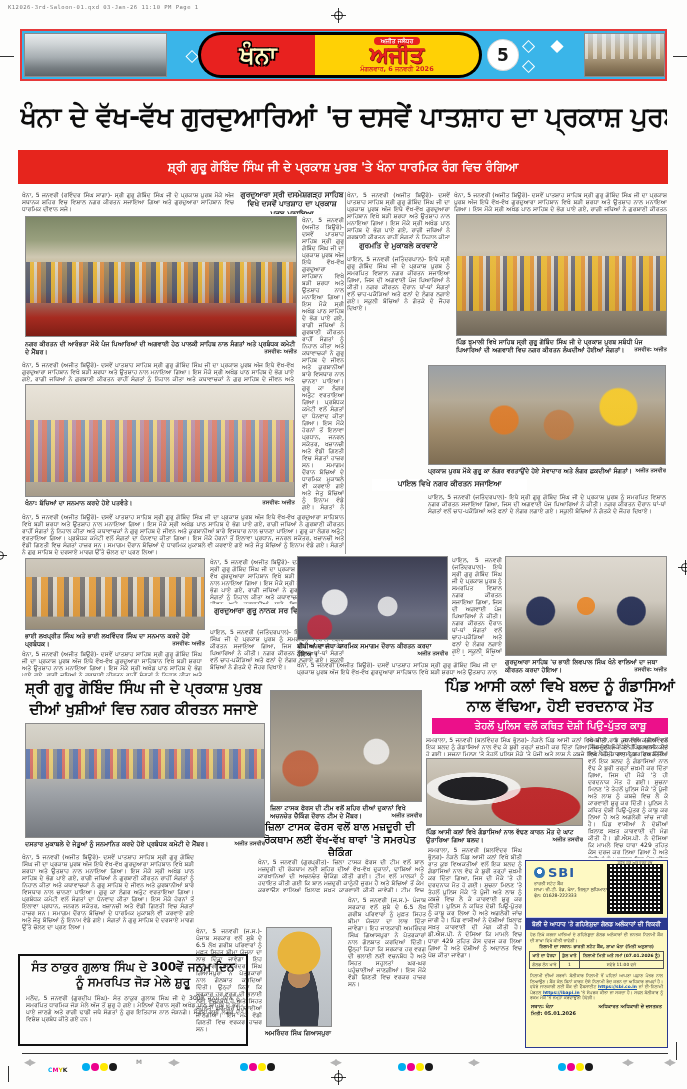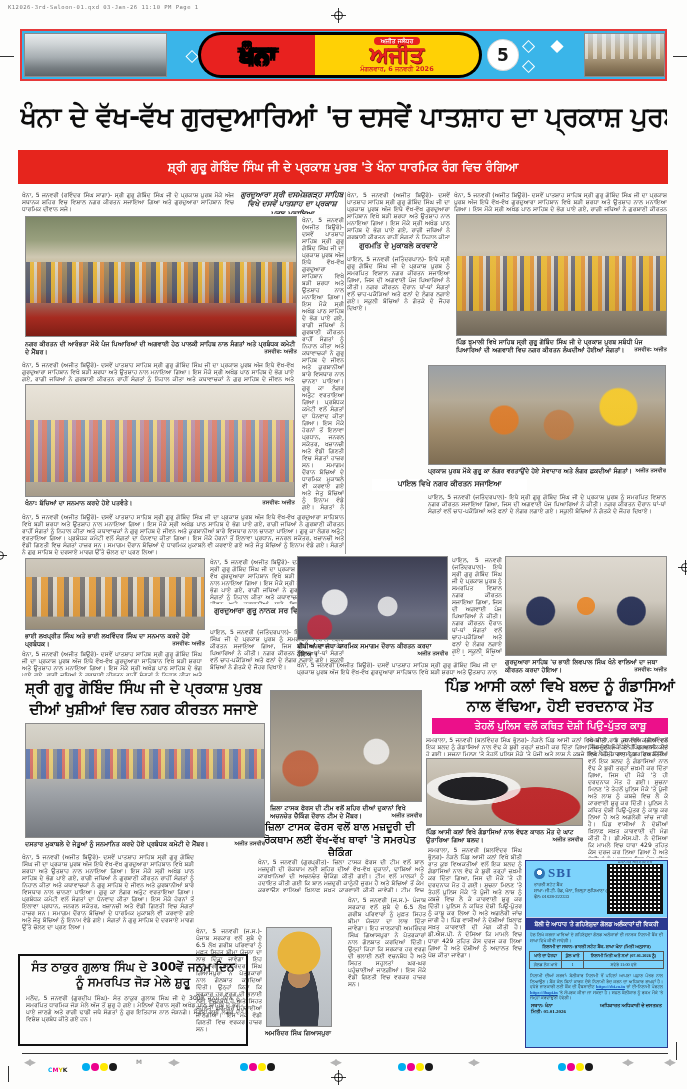--- a/index.html
+++ b/index.html
@@ -7,21 +7,21 @@
         font-family:"DejaVu Sans","Liberation Sans",sans-serif;overflow:hidden;color:#1a1a1a;}
   .abs{position:absolute;box-sizing:border-box;}
   
   .mast{background:#3ab5e9;border:2px solid #e5393b;overflow:hidden;}
   .mhL{background:linear-gradient(180deg,#e9ecee 0,#cfd4d6 25%,#a7aeb2 55%,#767d81 80%,#5c6266 100%);}
   .mhR{background:repeating-linear-gradient(90deg,rgba(255,255,255,.5) 0 4px,transparent 4px 9px) 0 0/100% 60% no-repeat,
        linear-gradient(180deg,#cdd5dc 0,#baa98b 45%,#8f7c5f 75%,#6d5c42 100%);}
   .diam{color:#fff;font-size:17px;letter-spacing:5px;display:flex;align-items:center;justify-content:center;}
   .oval{background:#000;border-radius:25px;display:flex;overflow:hidden;padding:3px;}
   .ovRed{flex:0 0 41%;background:#e8211f;border-radius:22px 0 0 22px;display:flex;align-items:center;justify-content:center;}
-  .ovRed span{color:#000000;font-size:24px;font-weight:bold;
+  .ovRed span{color:#fef9c3;font-size:24px;font-weight:bold;
       text-shadow:-1.5px -1.5px 0 #000,1.5px -1.5px 0 #000,-1.5px 1.5px 0 #000,1.5px 1.5px 0 #000;}
   .ovYel{flex:1;background:#ffd105;border-radius:0 22px 22px 0;display:flex;flex-direction:column;align-items:center;justify-content:center;}
   .ovTag{background:#e8211f;color:#fff;font-size:6px;line-height:8px;padding:0 7px;border-radius:5px;font-weight:bold;}
   .ovTitle{color:#e8211f;font-size:22px;font-weight:bold;line-height:20px;
       text-shadow:-0.5px -0.5px 0 #7a1210,0.5px 0.5px 0 #7a1210;}
   .ovDate{color:#d61f26;font-size:6.5px;font-weight:bold;line-height:8px;}
   .pgCirc{background:#fff;border-radius:50%;display:flex;align-items:center;justify-content:center;
       font-size:17px;font-weight:bold;box-shadow:0 0 0 1px #d9d9d9;}
   
   .hl1{font-size:27px;font-weight:bold;text-align:center;line-height:40px;letter-spacing:-0.5px;color:#0d0d0d;white-space:nowrap;overflow:hidden;}
@@ -65,21 +65,21 @@
       linear-gradient(180deg,#cfc9bd 0,#bdb5a6 50%,#a79d8c 100%);}
   .pK{background:radial-gradient(circle at 50% 26%,#e8b43c 0 26%,transparent 27%),
       radial-gradient(circle at 50% 50%,#b98a5e 0 18%,transparent 19%),
       radial-gradient(ellipse at 50% 82%,#3a3f4a 0 42%,transparent 43%),
       linear-gradient(180deg,#cdd2d6 0,#b8bdc2 100%);}
   
   .pink{background:#ec108a;}
   .pink div{color:#fff;font-size:10px;font-weight:bold;text-align:center;line-height:16px;white-space:nowrap;overflow:hidden;padding-left:21px;}
   .boxArt{border:2px solid #111;padding:4px 6px;}
   
-  .sbiBox{border:1.5px solid #2b3990;background:#7dd3fc;font-size:4.5px;overflow:hidden;font-family:Liberation Serif, serif;}
+  .sbiBox{border:1.5px solid #2b3990;background:#fef9c3;font-size:4.5px;overflow:hidden;}
   .sbiTop{position:relative;height:56px;border-bottom:1px solid #cfd3e8;}
   .sbiLogoLine{display:flex;align-items:center;justify-content:flex-start;gap:3px;padding:4px 0 1px 8px;}
   .sbiCirc{width:11px;height:11px;border-radius:50%;background:radial-gradient(circle at 50% 40%,#fff 0 2.4px,#2f74b5 2.5px 100%);}
   .sbiWord{color:#2b5ea7;font-size:13px;font-weight:bold;letter-spacing:1px;}
   .sbiAddr{font-size:4.6px;line-height:6px;text-align:left;padding-left:8px;color:#222;}
   .qr{position:absolute;right:5px;top:4px;width:54px;height:48px;
       background:repeating-linear-gradient(0deg,#111 0 2px,transparent 2px 4px),
                  repeating-linear-gradient(90deg,#111 0 2px,#fff 2px 4px);outline:1.5px solid #111;}
   .qrCap{position:absolute;right:5px;top:-1px;width:54px;font-size:3.8px;text-align:center;color:#222;}
   .sbiBar{background:#2b3990;color:#fff;font-size:6px;font-weight:bold;text-align:center;line-height:12px;white-space:nowrap;overflow:hidden;}
@@ -134,21 +134,21 @@
     <div class="abs photo mhR" style="left:562px;top:2px;width:81px;height:44px;"></div>
   </div>
 
   <div class="abs hl1" style="left:20px;top:97px;width:647px;height:42px;">ਖੰਨਾ ਦੇ ਵੱਖ-ਵੱਖ ਗੁਰਦੁਆਰਿਆਂ 'ਚ ਦਸਵੇਂ ਪਾਤਸ਼ਾਹ ਦਾ ਪ੍ਰਕਾਸ਼ ਪੁਰਬ ਸ਼ਾਨ ਨਾਲ ਮਨਾਇਆ</div>
   <div class="abs strap" style="left:18px;top:150px;width:650px;height:34px;">
     <div>ਸ਼੍ਰੀ ਗੁਰੂ ਗੋਬਿੰਦ ਸਿੰਘ ਜੀ ਦੇ ਪ੍ਰਕਾਸ਼ ਪੁਰਬ 'ਤੇ ਖੰਨਾ ਧਾਰਮਿਕ ਰੰਗ ਵਿਚ ਰੰਗਿਆ</div>
   </div>
 
   <div class="abs vrule" style="left:345px;top:192px;width:1px;height:362px;"></div>
   <div class="abs t" style="left:22px;top:191px;width:212px;height:22px;">ਖੰਨਾ, 5 ਜਨਵਰੀ (ਰਵਿੰਦਰ ਸਿੰਘ ਸਾਗਾ)- ਸ੍ਰੀ ਗੁਰੂ ਗੋਬਿੰਦ ਸਿੰਘ ਜੀ ਦੇ ਪ੍ਰਕਾਸ਼ ਪੁਰਬ ਮੌਕੇ ਅੱਜ ਸਥਾਨਕ ਸ਼ਹਿਰ ਵਿਚ ਵਿਸ਼ਾਲ ਨਗਰ ਕੀਰਤਨ ਸਜਾਇਆ ਗਿਆ ਅਤੇ ਗੁਰਦੁਆਰਾ ਸਾਹਿਬਾਨ ਵਿਚ ਧਾਰਮਿਕ ਦੀਵਾਨ ਸਜੇ।</div>
-  <div class="abs sh" style="left:240px;top:190px;width:104px;height:24px;font-style:italic;">ਗੁਰਦੁਆਰਾ ਸ੍ਰੀ ਦਸਮੇਸ਼ਗੜ੍ਹ ਸਾਹਿਬ ਵਿਖੇ ਦਸਵੇਂ ਪਾਤਸ਼ਾਹ ਦਾ ਪ੍ਰਕਾਸ਼ ਪੁਰਬ ਮਨਾਇਆ</div>
+  <div class="abs sh" style="left:240px;top:190px;width:104px;height:24px;">ਗੁਰਦੁਆਰਾ ਸ੍ਰੀ ਦਸਮੇਸ਼ਗੜ੍ਹ ਸਾਹਿਬ ਵਿਖੇ ਦਸਵੇਂ ਪਾਤਸ਼ਾਹ ਦਾ ਪ੍ਰਕਾਸ਼ ਪੁਰਬ ਮਨਾਇਆ</div>
   <div class="abs photo pA" style="left:25px;top:216px;width:272px;height:121px;"></div>
   <div class="abs cap" style="left:25px;top:340px;width:272px;height:17px;">
     <span>ਨਗਰ ਕੀਰਤਨ ਦੀ ਆਰੰਭਤਾ ਮੌਕੇ ਪੰਜ ਪਿਆਰਿਆਂ ਦੀ ਅਗਵਾਈ ਹੇਠ ਪਾਲਕੀ ਸਾਹਿਬ ਨਾਲ ਸੰਗਤਾਂ ਅਤੇ ਪ੍ਰਬੰਧਕ ਕਮੇਟੀ ਦੇ ਮੈਂਬਰ।</span>
     <span class="cr">ਤਸਵੀਰ: ਅਜੀਤ</span>
   </div>
   <div class="abs t" style="left:302px;top:216px;width:42px;height:295px;">ਖੰਨਾ, 5 ਜਨਵਰੀ (ਅਜੀਤ ਬਿਊਰੋ)- ਦਸਵੇਂ ਪਾਤਸ਼ਾਹ ਸਾਹਿਬ ਸ੍ਰੀ ਗੁਰੂ ਗੋਬਿੰਦ ਸਿੰਘ ਜੀ ਦਾ ਪ੍ਰਕਾਸ਼ ਪੁਰਬ ਅੱਜ ਇਥੇ ਵੱਖ-ਵੱਖ ਗੁਰਦੁਆਰਾ ਸਾਹਿਬਾਨ ਵਿਖੇ ਬੜੀ ਸ਼ਰਧਾ ਅਤੇ ਉਤਸ਼ਾਹ ਨਾਲ ਮਨਾਇਆ ਗਿਆ। ਇਸ ਮੌਕੇ ਸ੍ਰੀ ਅਖੰਡ ਪਾਠ ਸਾਹਿਬ ਦੇ ਭੋਗ ਪਾਏ ਗਏ, ਰਾਗੀ ਜਥਿਆਂ ਨੇ ਗੁਰਬਾਣੀ ਕੀਰਤਨ ਰਾਹੀਂ ਸੰਗਤਾਂ ਨੂੰ ਨਿਹਾਲ ਕੀਤਾ ਅਤੇ ਕਥਾਵਾਚਕਾਂ ਨੇ ਗੁਰੂ ਸਾਹਿਬ ਦੇ ਜੀਵਨ ਅਤੇ ਕੁਰਬਾਨੀਆਂ ਬਾਰੇ ਵਿਸਥਾਰ ਨਾਲ ਚਾਨਣਾ ਪਾਇਆ। ਗੁਰੂ ਕਾ ਲੰਗਰ ਅਤੁੱਟ ਵਰਤਾਇਆ ਗਿਆ। ਪ੍ਰਬੰਧਕ ਕਮੇਟੀ ਵਲੋਂ ਸੰਗਤਾਂ ਦਾ ਧੰਨਵਾਦ ਕੀਤਾ ਗਿਆ। ਇਸ ਮੌਕੇ ਹੋਰਨਾਂ ਤੋਂ ਇਲਾਵਾ ਪ੍ਰਧਾਨ, ਜਨਰਲ ਸਕੱਤਰ, ਖਜ਼ਾਨਚੀ ਅਤੇ ਵੱਡੀ ਗਿਣਤੀ ਵਿਚ ਸੰਗਤਾਂ ਹਾਜ਼ਰ ਸਨ। ਸਮਾਗਮ ਦੌਰਾਨ ਬੱਚਿਆਂ ਦੇ ਧਾਰਮਿਕ ਮੁਕਾਬਲੇ ਵੀ ਕਰਵਾਏ ਗਏ ਅਤੇ ਜੇਤੂ ਬੱਚਿਆਂ ਨੂੰ ਇਨਾਮ ਵੰਡੇ ਗਏ। ਸੰਗਤਾਂ ਨੇ ਗੁਰੂ ਸਾਹਿਬ ਦੇ ਦਰਸਾਏ ਮਾਰਗ ਉੱਤੇ ਚੱਲਣ ਦਾ ਪ੍ਰਣ ਲਿਆ।</div>
   <div class="abs t" style="left:347px;top:191px;width:103px;height:48px;">ਖੰਨਾ, 5 ਜਨਵਰੀ (ਅਜੀਤ ਬਿਊਰੋ)- ਦਸਵੇਂ ਪਾਤਸ਼ਾਹ ਸਾਹਿਬ ਸ੍ਰੀ ਗੁਰੂ ਗੋਬਿੰਦ ਸਿੰਘ ਜੀ ਦਾ ਪ੍ਰਕਾਸ਼ ਪੁਰਬ ਅੱਜ ਇਥੇ ਵੱਖ-ਵੱਖ ਗੁਰਦੁਆਰਾ ਸਾਹਿਬਾਨ ਵਿਖੇ ਬੜੀ ਸ਼ਰਧਾ ਅਤੇ ਉਤਸ਼ਾਹ ਨਾਲ ਮਨਾਇਆ ਗਿਆ। ਇਸ ਮੌਕੇ ਸ੍ਰੀ ਅਖੰਡ ਪਾਠ ਸਾਹਿਬ ਦੇ ਭੋਗ ਪਾਏ ਗਏ, ਰਾਗੀ ਜਥਿਆਂ ਨੇ ਗੁਰਬਾਣੀ ਕੀਰਤਨ ਰਾਹੀਂ ਸੰਗਤਾਂ ਨੂੰ ਨਿਹਾਲ ਕੀਤਾ ਅਤੇ ਕਥਾਵਾਚਕਾਂ ਨੇ ਗੁਰੂ ਸਾਹਿਬ ਦੇ ਜੀਵਨ ਅਤੇ ਕੁਰਬਾਨੀਆਂ ਬਾਰੇ ਵਿਸਥਾਰ ਨਾਲ ਚਾਨਣਾ ਪਾਇਆ। ਗੁਰੂ ਕਾ ਲੰਗਰ ਅਤੁੱਟ ਵਰਤਾਇਆ ਗਿਆ। ਪ੍ਰਬੰਧਕ ਕਮੇਟੀ ਵਲੋਂ ਸੰਗਤਾਂ ਦਾ ਧੰਨਵਾਦ ਕੀਤਾ ਗਿਆ। ਇਸ ਮੌਕੇ ਹੋਰਨਾਂ ਤੋਂ ਇਲਾਵਾ ਪ੍ਰਧਾਨ, ਜਨਰਲ ਸਕੱਤਰ, ਖਜ਼ਾਨਚੀ ਅਤੇ ਵੱਡੀ ਗਿਣਤੀ ਵਿਚ ਸੰਗਤਾਂ ਹਾਜ਼ਰ ਸਨ। ਸਮਾਗਮ ਦੌਰਾਨ ਬੱਚਿਆਂ ਦੇ ਧਾਰਮਿਕ ਮੁਕਾਬਲੇ ਵੀ ਕਰਵਾਏ ਗਏ ਅਤੇ ਜੇਤੂ ਬੱਚਿਆਂ ਨੂੰ ਇਨਾਮ ਵੰਡੇ ਗਏ। ਸੰਗਤਾਂ ਨੇ ਗੁਰੂ ਸਾਹਿਬ ਦੇ ਦਰਸਾਏ ਮਾਰਗ ਉੱਤੇ ਚੱਲਣ ਦਾ ਪ੍ਰਣ ਲਿਆ।</div>
   <div class="abs sh" style="left:347px;top:241px;width:103px;height:12px;">ਗੁਰਮਤਿ ਦੇ ਮੁਕਾਬਲੇ ਕਰਵਾਏ</div>
   <div class="abs t" style="left:347px;top:255px;width:103px;height:108px;">ਪਾਇਲ, 5 ਜਨਵਰੀ (ਜਤਿੰਦਰਪਾਲ)- ਇਥੇ ਸ੍ਰੀ ਗੁਰੂ ਗੋਬਿੰਦ ਸਿੰਘ ਜੀ ਦੇ ਪ੍ਰਕਾਸ਼ ਪੁਰਬ ਨੂੰ ਸਮਰਪਿਤ ਵਿਸ਼ਾਲ ਨਗਰ ਕੀਰਤਨ ਸਜਾਇਆ ਗਿਆ, ਜਿਸ ਦੀ ਅਗਵਾਈ ਪੰਜ ਪਿਆਰਿਆਂ ਨੇ ਕੀਤੀ। ਨਗਰ ਕੀਰਤਨ ਦੌਰਾਨ ਥਾਂ-ਥਾਂ ਸੰਗਤਾਂ ਵਲੋਂ ਚਾਹ-ਪਕੌੜਿਆਂ ਅਤੇ ਫਲਾਂ ਦੇ ਲੰਗਰ ਲਗਾਏ ਗਏ। ਸਕੂਲੀ ਬੱਚਿਆਂ ਨੇ ਗੱਤਕੇ ਦੇ ਜੌਹਰ ਦਿਖਾਏ।</div>
   <div class="abs t" style="left:454px;top:191px;width:213px;height:21px;">ਖੰਨਾ, 5 ਜਨਵਰੀ (ਅਜੀਤ ਬਿਊਰੋ)- ਦਸਵੇਂ ਪਾਤਸ਼ਾਹ ਸਾਹਿਬ ਸ੍ਰੀ ਗੁਰੂ ਗੋਬਿੰਦ ਸਿੰਘ ਜੀ ਦਾ ਪ੍ਰਕਾਸ਼ ਪੁਰਬ ਅੱਜ ਇਥੇ ਵੱਖ-ਵੱਖ ਗੁਰਦੁਆਰਾ ਸਾਹਿਬਾਨ ਵਿਖੇ ਬੜੀ ਸ਼ਰਧਾ ਅਤੇ ਉਤਸ਼ਾਹ ਨਾਲ ਮਨਾਇਆ ਗਿਆ। ਇਸ ਮੌਕੇ ਸ੍ਰੀ ਅਖੰਡ ਪਾਠ ਸਾਹਿਬ ਦੇ ਭੋਗ ਪਾਏ ਗਏ, ਰਾਗੀ ਜਥਿਆਂ ਨੇ ਗੁਰਬਾਣੀ ਕੀਰਤਨ ਰਾਹੀਂ ਸੰਗਤਾਂ ਨੂੰ ਨਿਹਾਲ ਕੀਤਾ ਅਤੇ ਕਥਾਵਾਚਕਾਂ ਨੇ ਗੁਰੂ ਸਾਹਿਬ ਦੇ ਜੀਵਨ ਅਤੇ ਕੁਰਬਾਨੀਆਂ ਬਾਰੇ ਵਿਸਥਾਰ ਨਾਲ ਚਾਨਣਾ ਪਾਇਆ। ਗੁਰੂ ਕਾ ਲੰਗਰ ਅਤੁੱਟ ਵਰਤਾਇਆ ਗਿਆ। ਪ੍ਰਬੰਧਕ ਕਮੇਟੀ ਵਲੋਂ ਸੰਗਤਾਂ ਦਾ ਧੰਨਵਾਦ ਕੀਤਾ ਗਿਆ। ਇਸ ਮੌਕੇ ਹੋਰਨਾਂ ਤੋਂ ਇਲਾਵਾ ਪ੍ਰਧਾਨ, ਜਨਰਲ ਸਕੱਤਰ, ਖਜ਼ਾਨਚੀ ਅਤੇ ਵੱਡੀ ਗਿਣਤੀ ਵਿਚ ਸੰਗਤਾਂ ਹਾਜ਼ਰ ਸਨ। ਸਮਾਗਮ ਦੌਰਾਨ ਬੱਚਿਆਂ ਦੇ ਧਾਰਮਿਕ ਮੁਕਾਬਲੇ ਵੀ ਕਰਵਾਏ ਗਏ ਅਤੇ ਜੇਤੂ ਬੱਚਿਆਂ ਨੂੰ ਇਨਾਮ ਵੰਡੇ ਗਏ। ਸੰਗਤਾਂ ਨੇ ਗੁਰੂ ਸਾਹਿਬ ਦੇ ਦਰਸਾਏ ਮਾਰਗ ਉੱਤੇ ਚੱਲਣ ਦਾ ਪ੍ਰਣ ਲਿਆ।</div>

